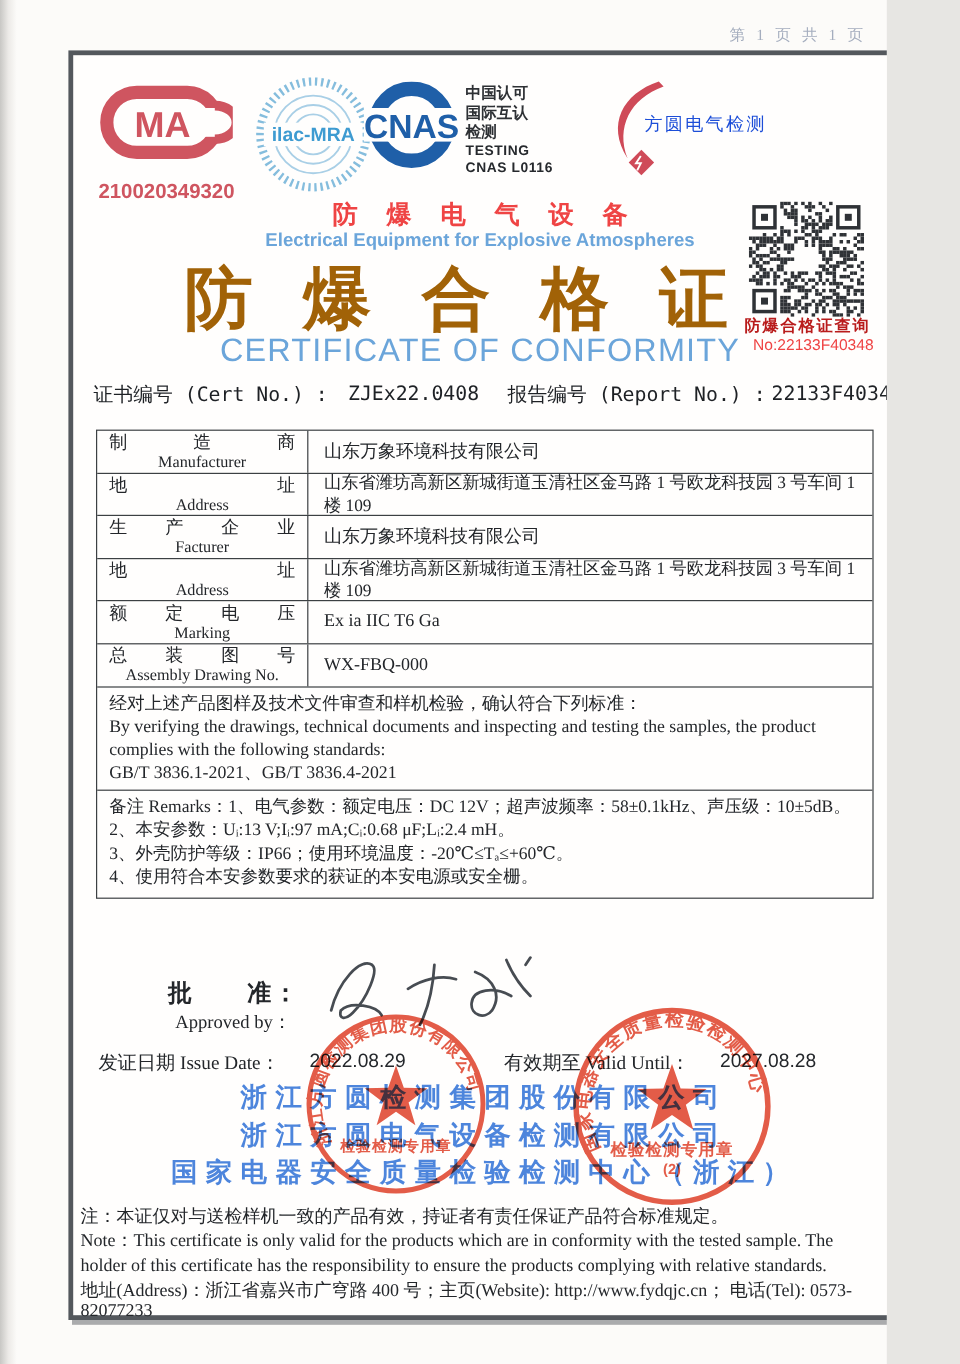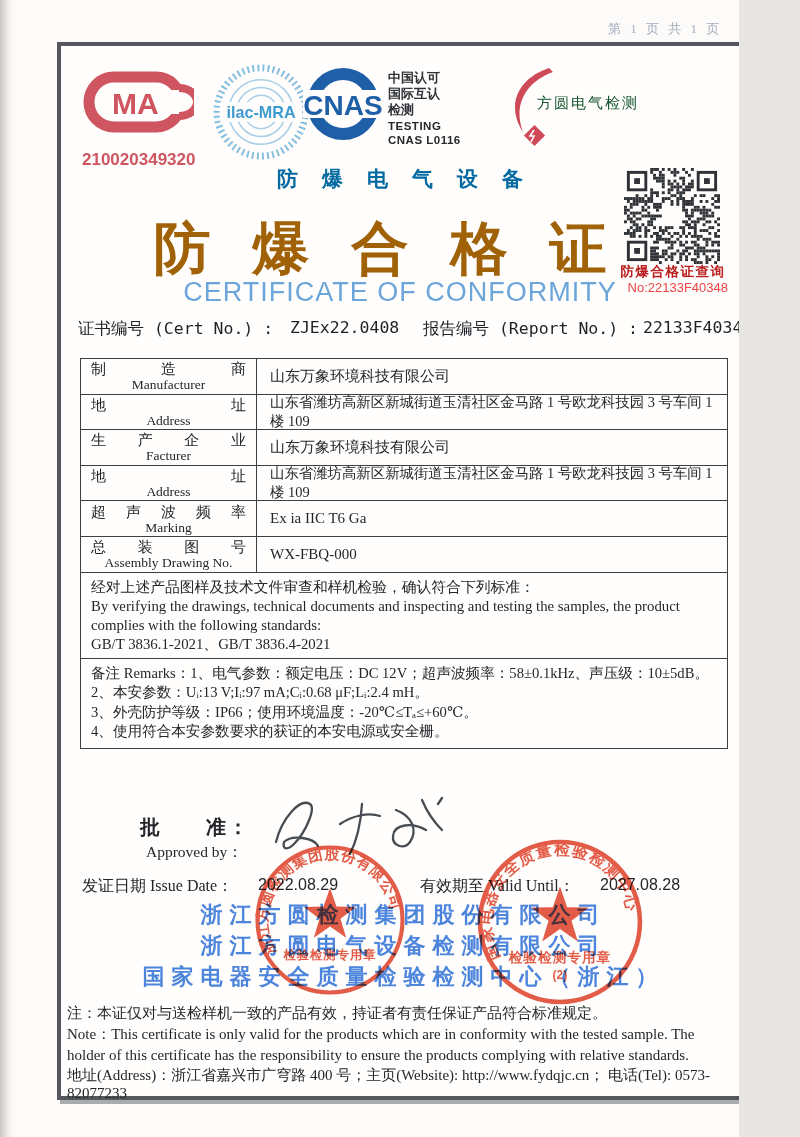--- a/index.html
+++ b/index.html
@@ -12,24 +12,24 @@
         border:4px solid #54585d;box-shadow:3px 4px 0 rgba(70,74,80,.45);background:#fffefd;}
   .pgind{position:absolute;left:608px;top:20px;font-size:13px;color:#a4adbe;letter-spacing:3px;
         font-family:"Liberation Serif",serif;}
   
   .cma-num{position:absolute;left:82px;top:150px;width:112px;text-align:center;font-weight:bold;
         font-size:17px;color:#cf5560;font-family:"Liberation Sans",sans-serif;}
   .cnas-side{position:absolute;left:388px;top:70px;font-size:13px;line-height:16px;color:#2e3135;
         font-weight:bold;font-family:"Liberation Sans",sans-serif;}
   .cnas-testing{position:absolute;left:388px;top:119px;font-size:11.5px;line-height:14px;color:#26292d;
         font-weight:bold;font-family:"Liberation Sans",sans-serif;letter-spacing:.5px;}
-  .fy-label{position:absolute;left:537px;top:94px;font-size:15px;color:#14532d;letter-spacing:2px;}
+  .fy-label{position:absolute;left:537px;top:94px;font-size:15px;color:#1d4ed8;letter-spacing:2px;}
   
   .t-cnsub{position:absolute;left:60px;top:165px;width:680px;text-align:center;font-size:21px;
-        font-weight:bold;color:#0369a1;letter-spacing:24px;padding-left:24px;box-sizing:border-box;
+        font-weight:bold;color:#ef4444;letter-spacing:24px;padding-left:24px;box-sizing:border-box;
         font-family:"Liberation Sans",sans-serif;}
   .t-ensub{position:absolute;left:60px;top:192px;width:680px;text-align:center;font-size:15.5px;
         font-weight:bold;color:#6ba5da;font-family:"Liberation Sans",sans-serif;}
   .t-cnmain{position:absolute;left:40px;top:211px;width:680px;text-align:center;font-size:57px;
         font-weight:bold;color:#a16207;letter-spacing:42px;padding-left:42px;box-sizing:border-box;
         font-family:"Liberation Sans",sans-serif;}
   .t-enmain{position:absolute;left:60px;top:277px;width:680px;text-align:center;font-size:27px;
         color:#6ba5da;letter-spacing:1px;font-family:"Liberation Sans",sans-serif;}
   
   .qr-cap{position:absolute;left:618px;top:263px;width:110px;text-align:center;font-size:13.5px;
@@ -106,20 +106,21 @@
   </div>
 
   <svg class="abs" style="left:497px;top:62px;" width="70" height="90" viewBox="0 0 70 90">
     <path d="M52,6 C22,16 8,42 26,70 C16,44 28,20 56,10 Z" fill="#cf4a58"></path>
     <rect x="30" y="66" width="15" height="15" transform="rotate(45 37.5 73.5)" fill="#cf4a58"></rect>
     <path d="M37,68 l-4,6 l4,0 l-3,6" fill="none" stroke="#fffefd" stroke-width="1.6"></path>
   </svg>
   <div class="fy-label">方圆电气检测</div>
 
   <div class="t-cnsub">防爆电气设备</div>
+  <div class="t-ensub">Electrical Equipment for Explosive Atmospheres</div>
   <div class="t-cnmain">防爆合格证</div>
   <div class="t-enmain">CERTIFICATE OF CONFORMITY</div>
 
   <svg class="abs" style="left:624px;top:168px;" width="96" height="96" viewBox="0 0 33 33">
     <rect x="0" y="0" width="33" height="33" fill="#fffefd"></rect>
     <g id="qr-modules" fill="#2f3236">
         <rect x="9" y="0" width="1" height="1"></rect>
         <rect x="10" y="0" width="1" height="1"></rect>
         <rect x="11" y="0" width="1" height="1"></rect>
         <rect x="13" y="0" width="1" height="1"></rect>
@@ -547,21 +548,21 @@
     </div>
     <div class="trow">
       <div class="tlabel">
           <div class="cn">地址</div>
         <div class="en">Address</div>
         </div>
       <div class="tval" style="font-size:14.4px;">山东省潍坊高新区新城街道玉清社区金马路 1 号欧龙科技园 3 号车间 1 楼 109</div>
     </div>
     <div class="trow">
       <div class="tlabel">
-          <div class="cn">超声波频率</div>
+          <div class="cn">额定电压</div>
         <div class="en">Marking</div>
         </div>
       <div class="tval">Ex ia IIC T6 Ga</div>
     </div>
     <div class="trow">
       <div class="tlabel">
           <div class="cn">总装图号</div>
         <div class="en">Assembly Drawing No.</div>
         </div>
       <div class="tval">WX-FBQ-000</div>

